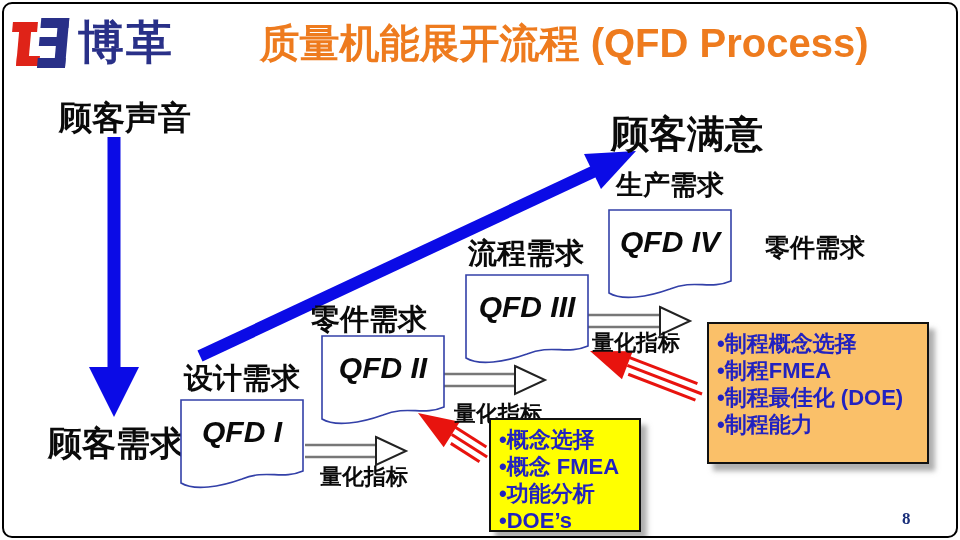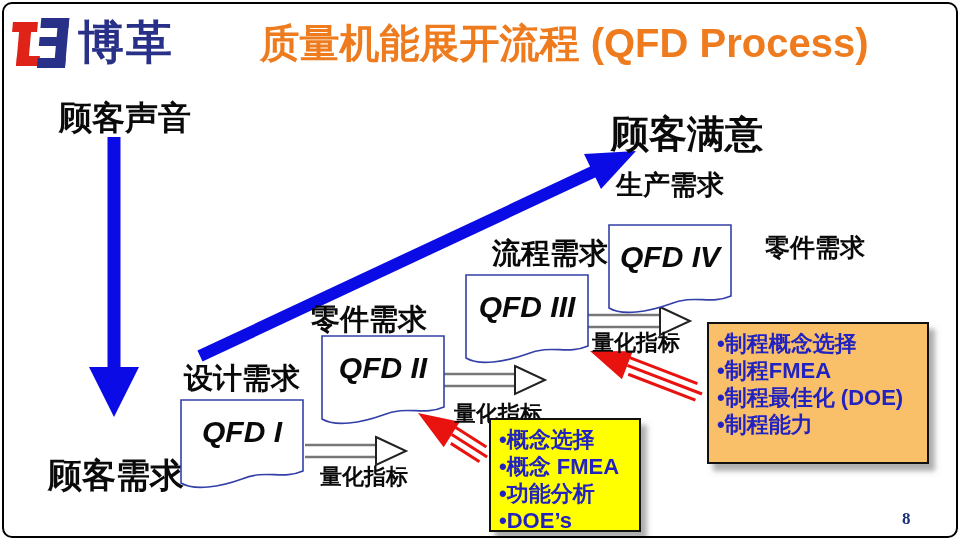--- a/index.html
+++ b/index.html
@@ -25,44 +25,44 @@
   }
   .title {
     position: absolute; left: 190px; top: 12px; width: 740px;
     text-align: center;
     font-size: 40px; font-weight: bold; color: #EE7B1E;
     white-space: nowrap;
   }
   
   .lbl { position: absolute; font-weight: bold; color: #0a0a0a; white-space: nowrap; }
   .lbl-voice     { left: 55px;  top: 92px;  font-size: 33px; }
-  .lbl-custreq   { left: 44px;  top: 417px; font-size: 34px; margin-top: 32px; }
+  .lbl-custreq   { left: 44px;  top: 417px; font-size: 34px; }
   .lbl-satisf    { left: 607px; top: 105px; font-size: 38px; }
   .lbl-prodreq   { left: 612px; top: 163px; font-size: 27px; }
-  .lbl-procreq   { left: 488px; top: 230px; font-size: 29px; }
+  .lbl-procreq   { left: 464px; top: 230px; font-size: 29px; }
   .lbl-partreq   { left: 307px; top: 296px; font-size: 29px; text-align: center; }
   .lbl-desreq    { left: 180px; top: 355px; font-size: 29px; }
   .lbl-ctrl      { left: 761px; top: 227px; font-size: 25px; }
   .lbl-quant     { font-size: 22px; }
   .lbl-quant1    { left: 316px; top: 458px; }
   .lbl-quant2    { left: 450px; top: 395px; }
   .lbl-quant3    { left: 588px; top: 324px; }
   
   .qfd-doc { position: absolute; width: 124px; height: 90px; }
   .qfd-doc svg { position: absolute; left: 0; top: 0; }
   .qfd-doc .doc-label {
     position: absolute; left: 0; top: 16px; width: 124px;
     text-align: center;
     font-size: 30px; font-weight: bold; font-style: italic; color: #0a0a0a;
     white-space: nowrap;
   }
   .doc1 { left: 176px; top: 395px; }
   .doc2 { left: 317px; top: 331px; }
   .doc3 { left: 461px; top: 270px; }
-  .doc4 { left: 604px; top: 220px; }
+  .doc4 { left: 604px; top: 205px; }
   
   .callout {
     position: absolute;
     border: 2.5px solid #111;
     box-shadow: 6px 7px 5px rgba(110,110,110,0.55);
     padding: 6px 8px 4px 8px;
   }
   .callout .c-item {
     font-size: 22px; font-weight: bold; color: #2222C0;
     line-height: 27px; white-space: nowrap;

